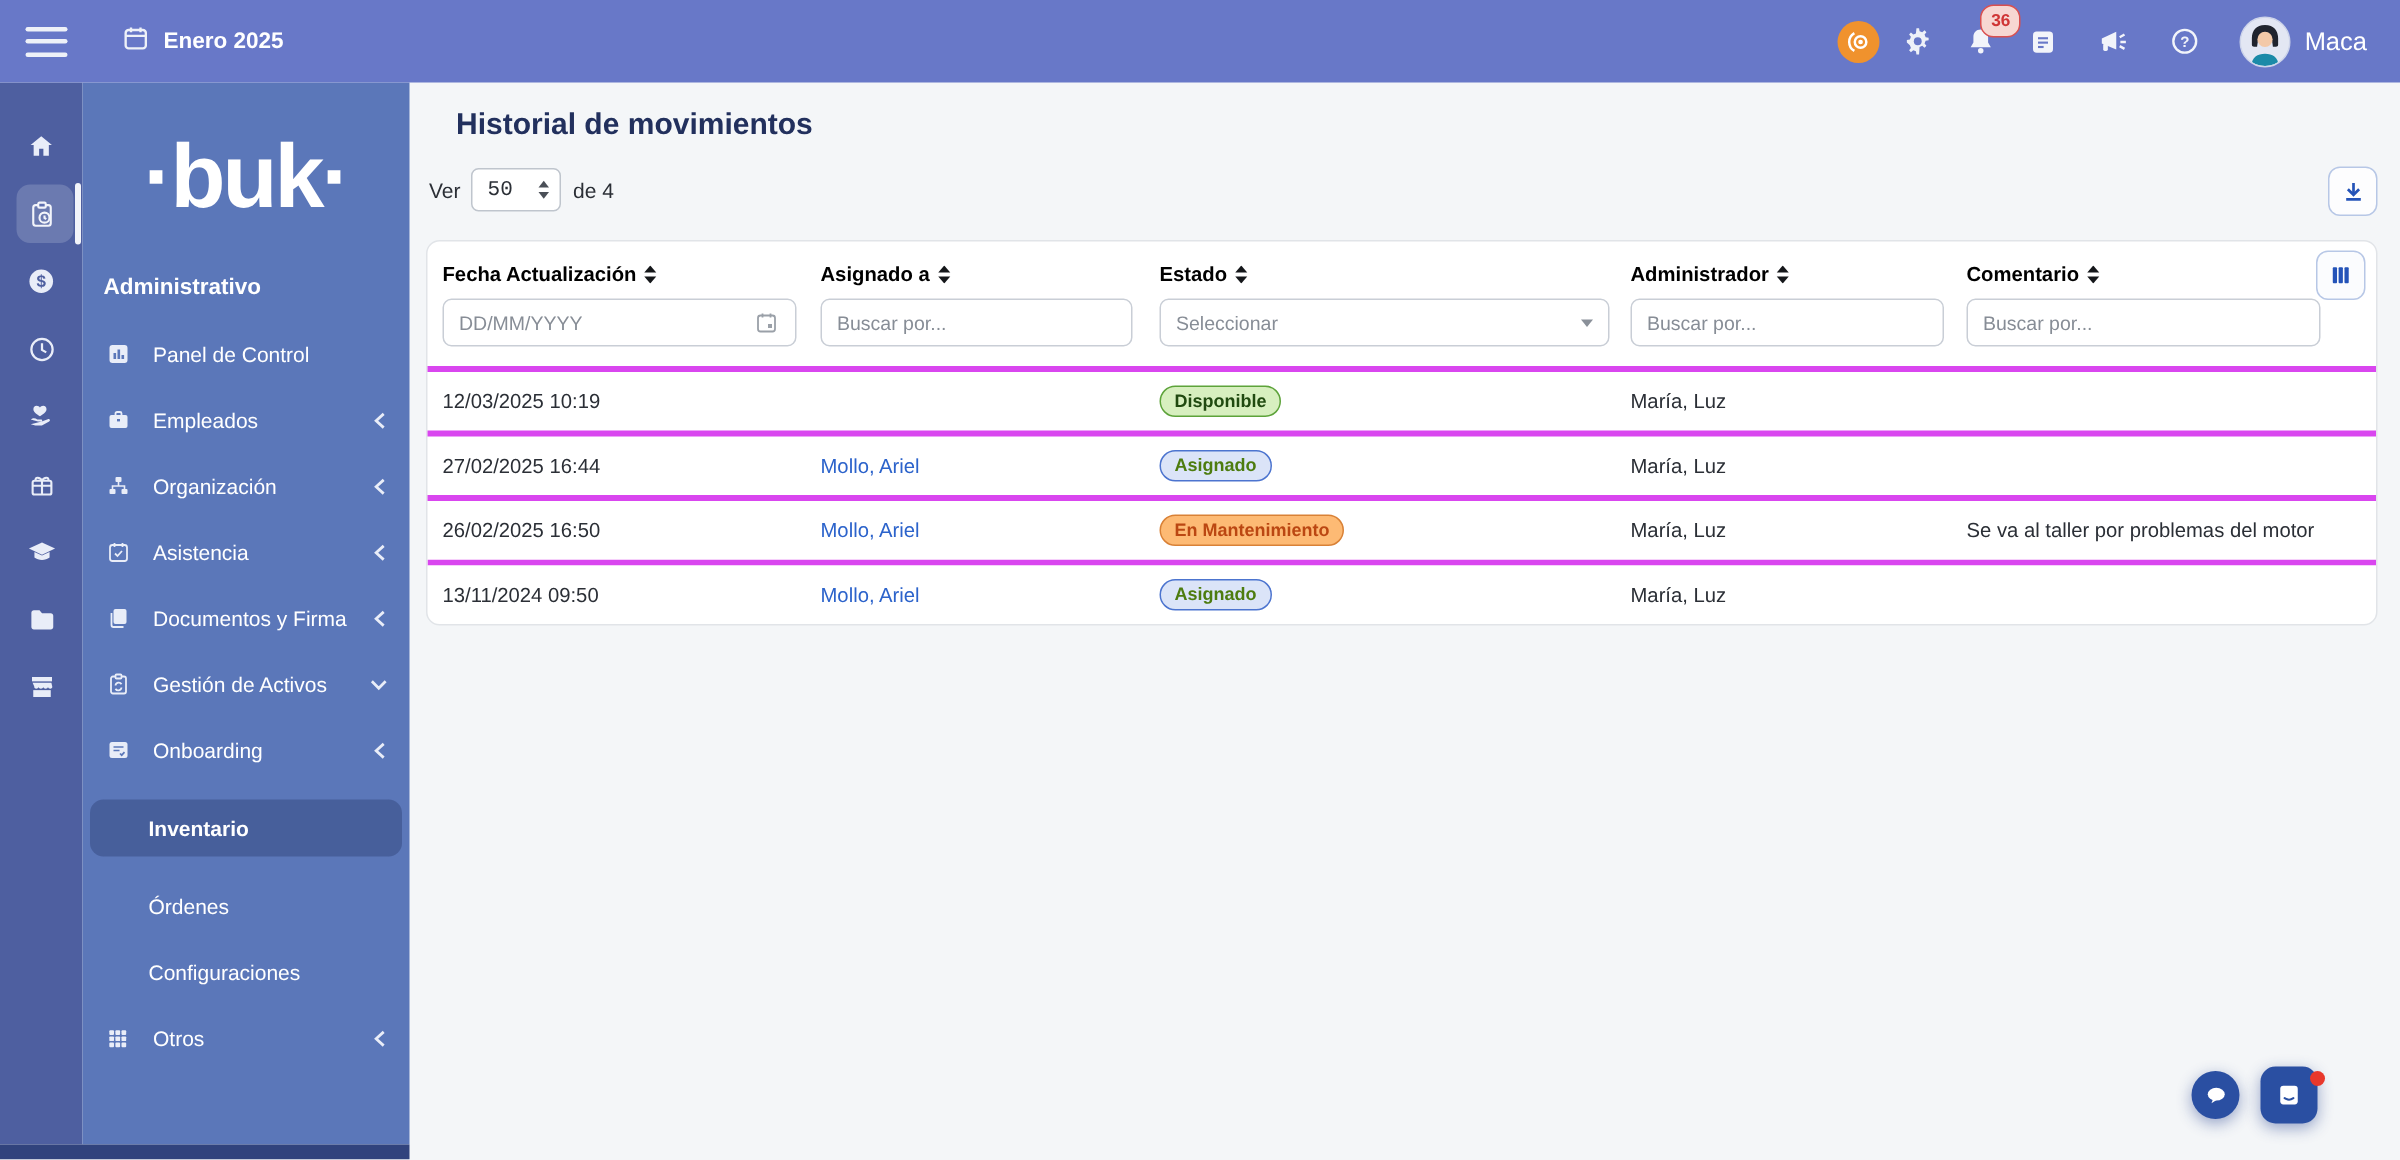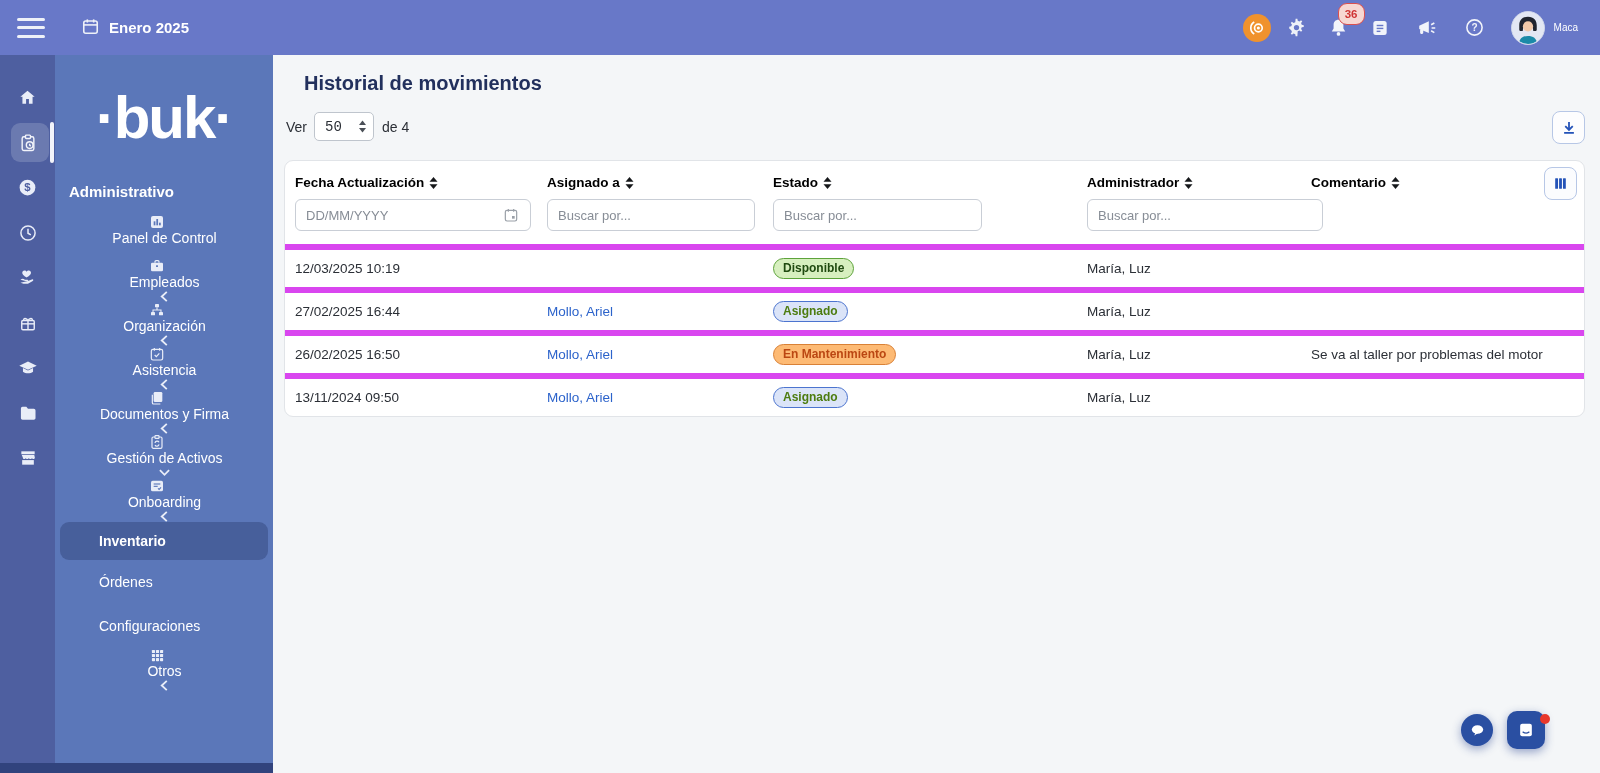--- a/index.html
+++ b/index.html
@@ -14,39 +14,39 @@
   .tb-search input { width:100%; height:100%; border:1.5px solid #3e4960; border-radius:6px; background:#fafbfc; padding:0 34px 0 10px; font-size:13.5px; color:#333; font-family:inherit; }
   .tb-search input::placeholder { color:#60666f; }
   .tb-search .sicon { position:absolute; right:8px; top:6px; }
   .tb-right { margin-left:auto; display:flex; align-items:center; margin-right:22px; }
   .tb-ic { display:flex; align-items:center; justify-content:center; cursor:pointer; position:relative; }
   .intercom-circ { width:28px; height:28px; border-radius:50%; background:#f0922d; margin-right:15px; }
   .gap21 { margin-right:21px; }
   .gap26 { margin-right:26px; }
   .notif-badge { position:absolute; top:-14px; left:10px; min-width:27px; height:22px; background:#f7d7d2; border:1.5px solid #da4f4f; border-radius:9px; color:#cf3535; font-size:11.5px; font-weight:bold; display:flex; align-items:center; justify-content:center; padding:0 4px; }
   .avatar-wrap { width:34px; height:34px; border-radius:50%; overflow:hidden; border:1px solid #cdd4ea; margin-right:9px; cursor:pointer; background:#e3e7f3; }
-  .tb-username { color:#fff; font-size:10px; }
+  .tb-username { color:#fff; font-size:17px; }
 
   
   .iconstrip { position:absolute; left:0; top:55px; width:55px; bottom:10px; background:#4e5fa0; padding-top:20px; z-index:3; }
   .strip-slot { width:55px; height:45px; display:flex; align-items:center; justify-content:center; position:relative; cursor:pointer; }
   .strip-slot.active .slotbg { position:absolute; left:11px; top:3px; width:38px; height:39px; background:rgba(255,255,255,0.17); border-radius:9px; }
   .strip-slot.active .slotbar { position:absolute; right:1px; top:2px; width:4px; height:41px; background:#f2f4fa; border-radius:3px; }
   .strip-slot svg { position:relative; }
 
   .sidemenu { position:absolute; left:55px; top:55px; width:218px; bottom:10px; background:#5b77b9; color:#fff; z-index:3; }
   .buk-logo { margin-top:10px; height:104px; display:flex; align-items:center; justify-content:center; font-size:60px; font-weight:bold; letter-spacing:-2px; color:#fff; }
   .menu-section { margin:14px 0 6px 14px; font-size:15px; font-weight:bold; }
   .menu-list { margin-top:14px; }
-  .menu-item { height:44px; display:flex; align-items:center; padding:0 14px 0 15px; font-size:14px; cursor:pointer;flex-direction:column; }
+  .menu-item { height:44px; display:flex; align-items:center; padding:0 14px 0 15px; font-size:14px; cursor:pointer; }
   .menu-item .mi-icon { width:17px; display:flex; justify-content:center; margin-right:15px; }
   .menu-item .mi-label { flex:1; white-space:nowrap; }
   .menu-item .mi-chev { display:flex; }
   .submenu-item { height:44px; display:flex; align-items:center; padding-left:44px; font-size:14px; cursor:pointer; position:relative; }
-  .submenu-item.active { height:38px; margin:0 5px; padding-left:39px; background:rgba(25,40,85,0.30); border-radius:9px; font-weight:bold; }
+  .submenu-item.active { height:38px; margin:11px 5px; padding-left:39px; background:rgba(25,40,85,0.30); border-radius:9px; font-weight:bold; }
   .sidebar-bottombar { position:absolute; left:0; bottom:0; width:273px; height:10px; background:#31437d; z-index:4; }
 
   
   .main { position:absolute; left:273px; top:55px; right:0; bottom:0; background:#f4f6f8; }
   .page-title { position:absolute; left:13px; top:17px; font-size:20px; font-weight:bold; color:#22305d;margin-left:18px; }
   .controls { position:absolute; left:13px; top:57px; display:flex; align-items:center; font-size:14px; color:#2b2f36; }
   .pagesize-box { position:relative; margin:0 8px 0 7px; }
   .pagesize-box select { appearance:none; -webkit-appearance:none; width:60px; height:29px; border:1px solid #bfc5cd; border-radius:5px; background:#fff; font-size:14px; font-family:Liberation Mono, monospace; color:#2b2f36; padding:0 20px 0 10px; cursor:pointer; }
   .pagesize-box .stepper { position:absolute; right:7px; top:8px; pointer-events:none; }
   .download-btn { position:absolute; right:15px; top:56px; width:33px; height:33px; background:#fdfdfe; border:1px solid #b7c7e6; border-radius:8px; display:flex; align-items:center; justify-content:center; cursor:pointer; }
@@ -59,21 +59,21 @@
   .fwrap { position:relative; }
   .fwrap input { height:32px; border:1px solid #c9ced6; border-radius:6px; background:#fff; font-size:13px; font-family:inherit; color:#333; padding:0 10px; }
   .fwrap input::placeholder { color:#878d96; }
   .f-date { width:236px; padding-right:30px !important; }
   .f-cal { position:absolute; left:208px; top:8px; pointer-events:none; }
   .f-asig { width:208px; }
   .f-adm { width:209px; }
   .f-com { width:236px; }
   .fselect { width:300px; height:32px; border:1px solid #c9ced6; border-radius:6px; background:#fff; font-size:13px; color:#878d96; display:flex; align-items:center; padding:0 10px; cursor:pointer; }
   .fselect .caret { margin-left:auto; width:0; height:0; border-left:4.5px solid transparent; border-right:4.5px solid transparent; border-top:5.5px solid #8a9099; }
-  .trow { height:43px; border-top:6px solid #d946ef; align-items:center; font-size:13.5px; color:#2b2f36; }
+  .trow { height:43px; border-top:4px solid #d946ef; align-items:center; font-size:13.5px; color:#2b2f36; }
   .trow:last-child { border-radius:0 0 9px 9px; }
   .cell-link { color:#2c63cb; cursor:pointer; }
   .badge { display:inline-block; padding:3px 9px 4px; border-radius:11px; font-size:12px; font-weight:bold; border:1px solid transparent; line-height:1; }
   .badge:empty { display:none; }
   .badge[data-type="success"] { background:#d7efbf; border-color:#5da33a; color:#204a10; }
   .badge[data-type="info"] { background:#dbe4f8; border-color:#4c74cf; color:#4d7c0f; }
   .badge[data-type="warning"] { background:#fdba74; border-color:#d98136; color:#bb4712; }
   .columns-btn { position:absolute; top:6px; right:7px; width:33px; height:33px; background:#fbfcfe; border:1px solid #b7c7e6; border-radius:8px; display:flex; align-items:center; justify-content:center; cursor:pointer; }
 
   
@@ -445,20 +445,26 @@
       <div class="fwrap">
         <input class="f-date" placeholder="DD/MM/YYYY" style="">
         <span class="f-cal"><svg width="16" height="16" viewBox="0 0 24 24" fill="none" stroke="#9aa0a8" stroke-width="1.8">
               <rect x="3.5" y="5" width="17" height="16" rx="2.5"></rect>
               <line x1="8" y1="3" x2="8" y2="7"></line>
               <line x1="16" y1="3" x2="16" y2="7"></line>
               <rect x="13.5" y="13.5" width="4" height="4" fill="#9aa0a8" stroke="none"></rect>
             </svg></span>
       </div>
       <div class="fwrap"><input class="f-asig" placeholder="Buscar por..." style=""></div>
+      <div class="fwrap">
+        <div class="fselect">
+          <span>Seleccionar</span>
+          <span class="caret"></span>
+        </div>
+      </div>
       <div class="fwrap"><input class="f-adm" placeholder="Buscar por..." style=""></div>
       <div class="fwrap"><input class="f-com" placeholder="Buscar por..." style=""></div>
     </div>
 
     <div class="tgrid trow">
       <div>12/03/2025 10:19</div>
       <div class="cell-link"></div>
       <div><span class="badge" data-type="success">Disponible</span></div>
       <div>María, Luz</div>
       <div></div>

